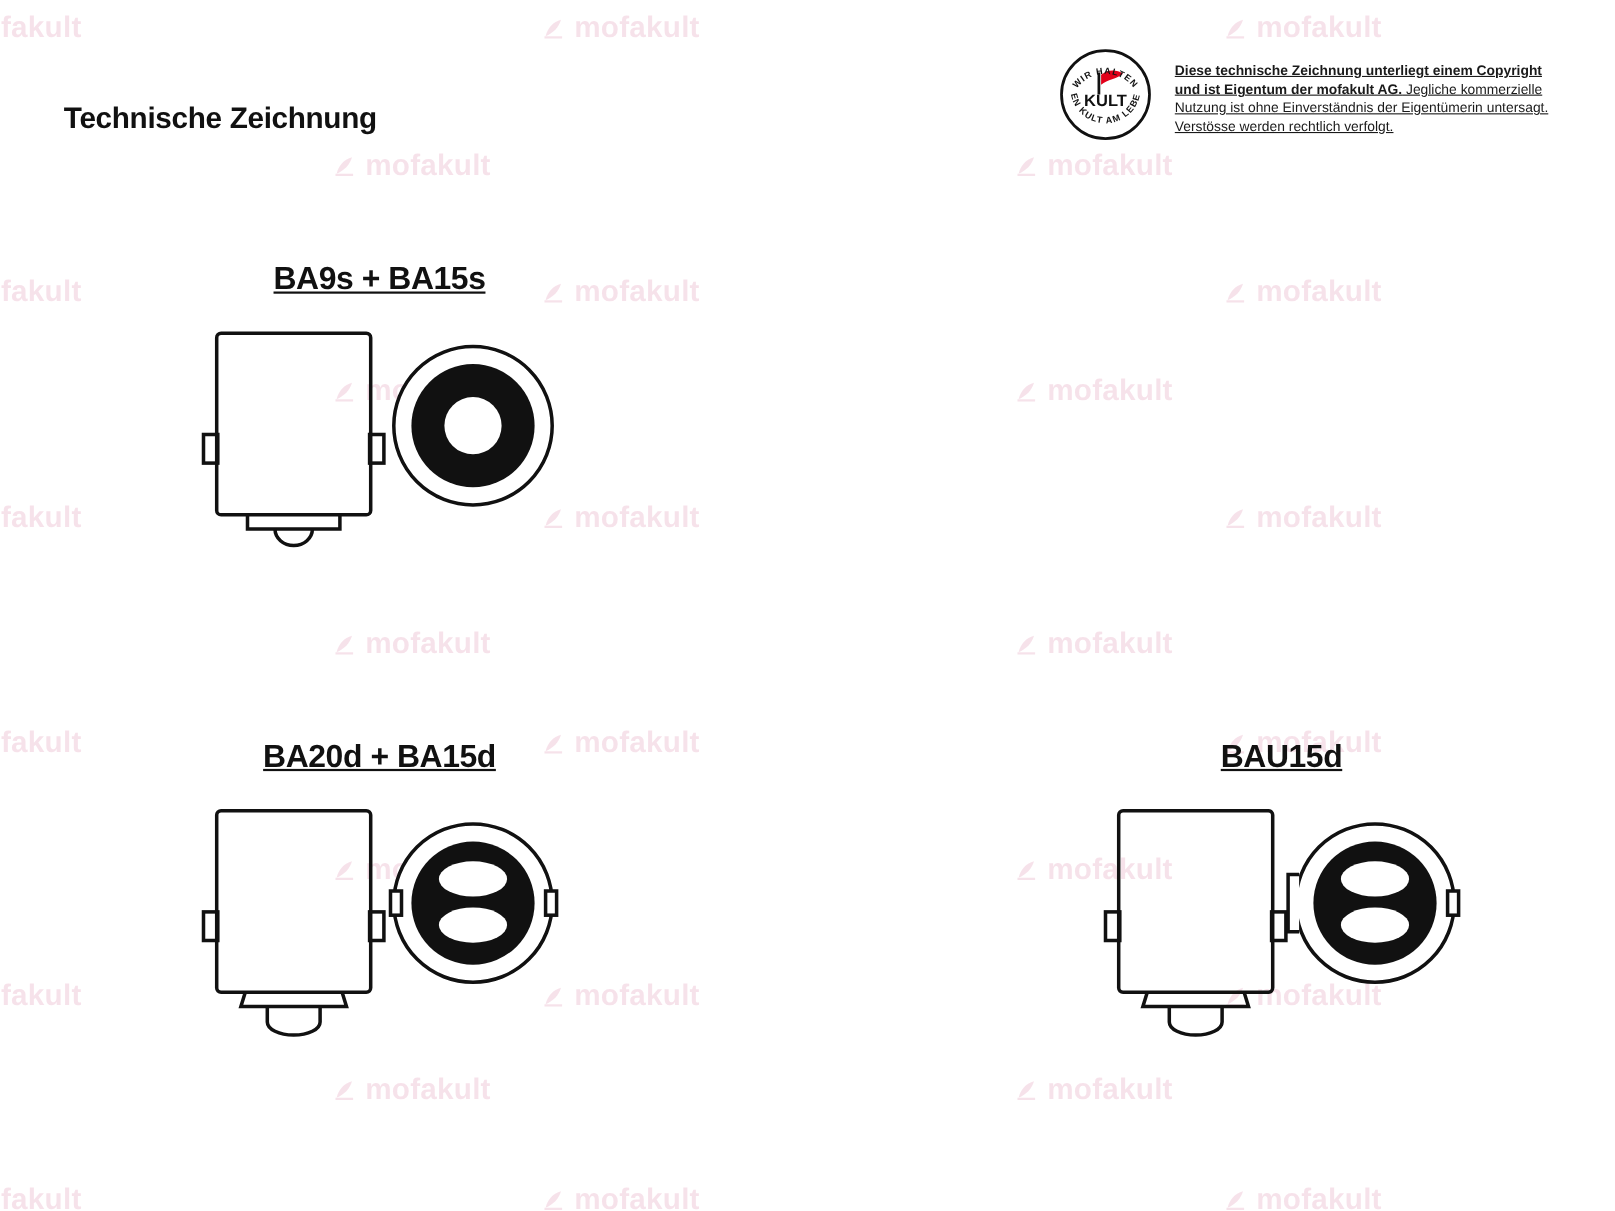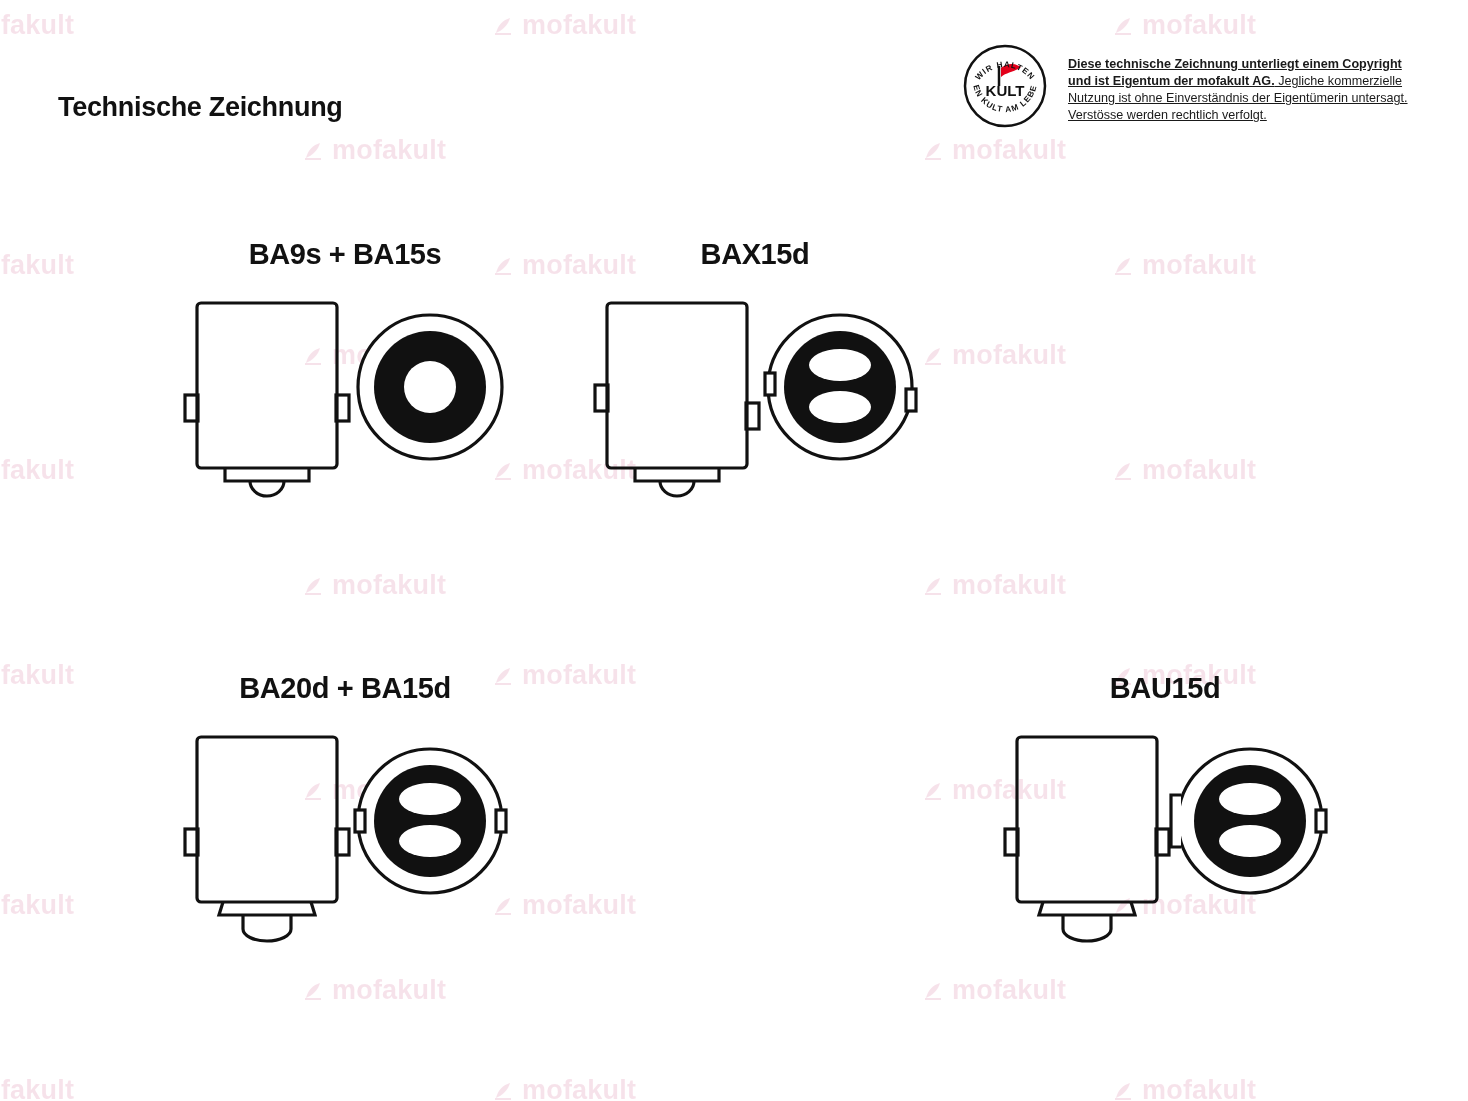--- a/index.html
+++ b/index.html
@@ -87,20 +87,21 @@
     width: 380px;
   }
   .fig-label {
     text-align: center;
     font-size: 29px;
     font-weight: 700;
     letter-spacing: -0.4px;
     color: #111111;
     margin-bottom: 14px;
     white-space: nowrap;
+    text-decoration: underline;
   }
   .fig-art {
     width: 380px;
     height: 230px;
   }
 
   
   .r1 { top: 238px; }
   .r2 { top: 624px; margin-top: 48px; }
   .c1 { left: 155px; }
@@ -332,41 +333,20 @@
       </g>
 
       <g>
         <circle cx="275" cy="102" r="72" fill="#fff" stroke="#111" stroke-width="3.2"></circle>
         <circle cx="275" cy="102" r="56" fill="#111"></circle>
         <circle cx="275" cy="102" r="26" fill="#fff"></circle>
       </g>
     </svg>
   </div>
 
-  <div class="fig r1 c2">
-    <div class="fig-label">BAX15d</div>
-    <svg class="fig-art" viewBox="0 0 380 230">
-      <g fill="none" stroke="#111" stroke-width="3.2">
-        <rect x="42" y="18" width="140" height="165" rx="4"></rect>
-        <rect x="30" y="100" width="13" height="26"></rect>
-        <rect x="181" y="118" width="13" height="26"></rect>
-        <path d="M70 183 L70 196 L154 196 L154 183"></path>
-        <path d="M95 196 a17 15 0 0 0 34 0"></path>
-      </g>
-      <g>
-        <circle cx="275" cy="102" r="72" fill="#fff" stroke="#111" stroke-width="3.2"></circle>
-        <circle cx="275" cy="102" r="56" fill="#111"></circle>
-        <ellipse cx="275" cy="80" rx="31" ry="16" fill="#fff"></ellipse>
-        <ellipse cx="275" cy="122" rx="31" ry="16" fill="#fff"></ellipse>
-
-        <rect x="200" y="88" width="10" height="22" fill="#fff" stroke="#111" stroke-width="3.2"></rect>
-        <rect x="341" y="104" width="10" height="22" fill="#fff" stroke="#111" stroke-width="3.2"></rect>
-      </g>
-    </svg>
-  </div>
 
 
   <div class="fig r2 c1">
     <div class="fig-label">BA20d + BA15d</div>
     <svg class="fig-art" viewBox="0 0 380 230">
       <g fill="none" stroke="#111" stroke-width="3.2">
         <rect x="42" y="18" width="140" height="165" rx="4"></rect>
         <rect x="30" y="110" width="13" height="26"></rect>
         <rect x="181" y="110" width="13" height="26"></rect>
         <path d="M68 183 L64 196 L160 196 L156 183"></path>

